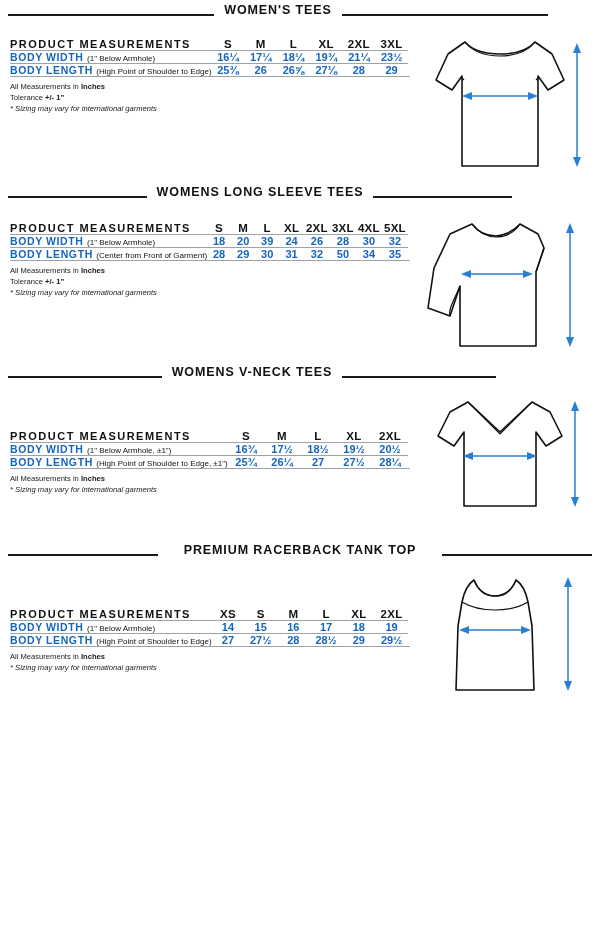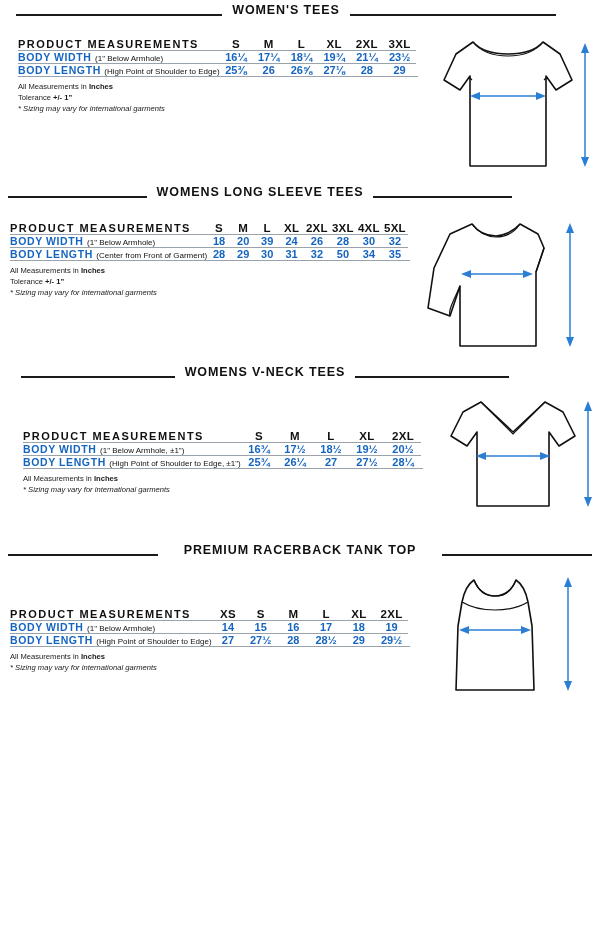--- a/index.html
+++ b/index.html
@@ -150,21 +150,21 @@
     stroke-width: 1.5;
     fill: none;
   }
   .arrowhead { fill: #2a7fd4; }
 </style>
 </head>
 <body>
 
 <div class="page">
 
-  <div class="section" style="position:absolute; left:8px; top:0; width:556px; height:182px;">
+  <div class="section" style="position:absolute; left:0; top:0; width:556px; height:182px;">
     <div class="section-head">
       <div class="rule left" style="width:215px;"></div>
       <div class="rule right" style="width:215px;"></div>
       <div class="section-title"><span>WOMEN'S TEES</span></div>
     </div>
 
     <div class="tbl-wrap" style="top:38px; width:400px;">
       <table class="sizes" style="width:398px;">
         <tbody>
             <tr class="hdr-row">
@@ -283,21 +283,21 @@
         <line class="arrow" x1="48" y1="62" x2="106" y2="62"></line>
         <polygon class="arrowhead" points="41,62 51,58 51,66"></polygon>
         <polygon class="arrowhead" points="113,62 103,58 103,66"></polygon>
         <line class="arrow" x1="150" y1="18" x2="150" y2="128"></line>
         <polygon class="arrowhead" points="150,11 146,21 154,21"></polygon>
         <polygon class="arrowhead" points="150,135 146,125 154,125"></polygon>
       </svg>
     </div>
   </div>
 
-  <div class="section" style="position:absolute; left:13px; top:362px; width:504px; height:178px;">
+  <div class="section" style="position:absolute; left:0; top:362px; width:504px; height:178px;">
     <div class="section-head">
       <div class="rule left" style="width:205px;"></div>
       <div class="rule right" style="width:205px;"></div>
       <div class="section-title"><span>WOMENS V-NECK TEES</span></div>
     </div>
 
     <div class="tbl-wrap" style="top:68px; width:400px;">
       <table class="sizes" style="width:398px;">
         <tbody>
             <tr class="hdr-row">

